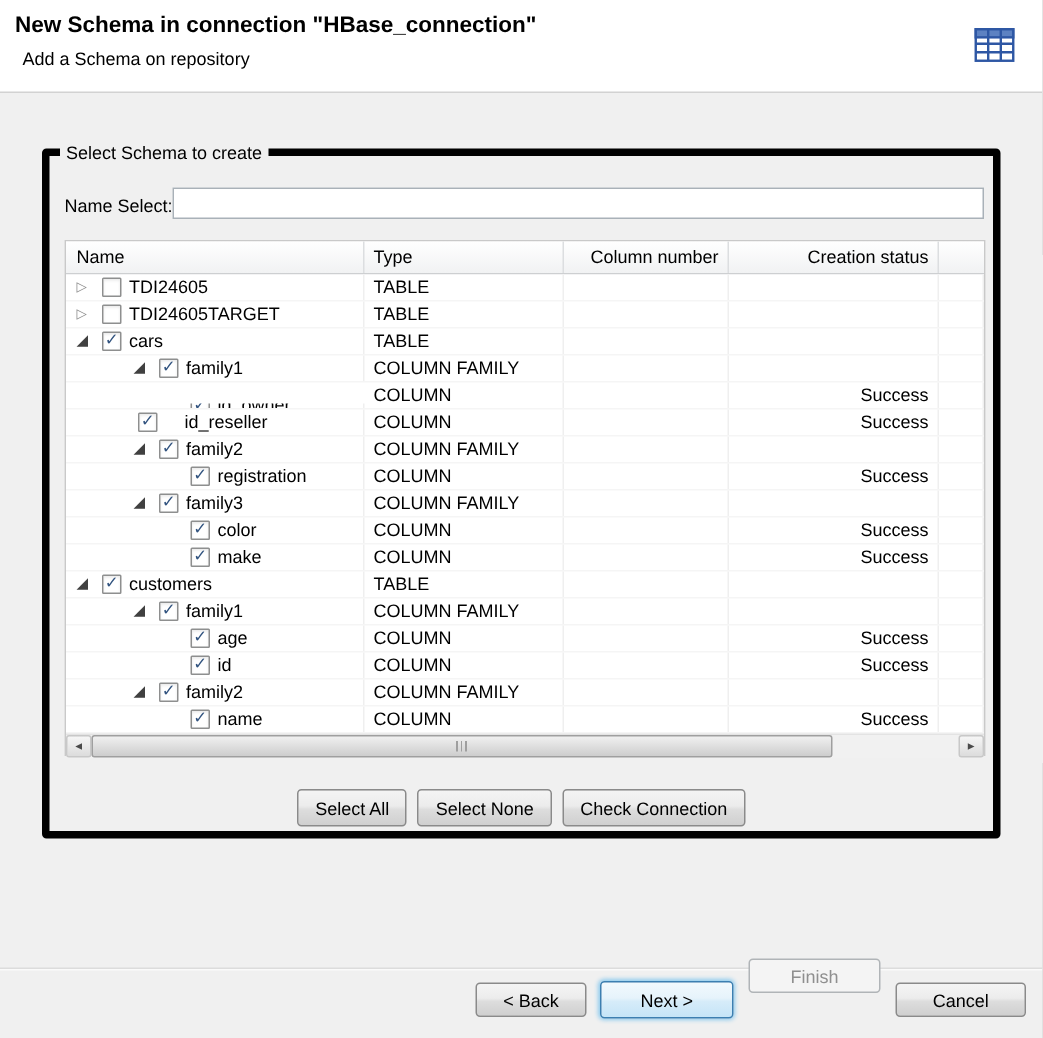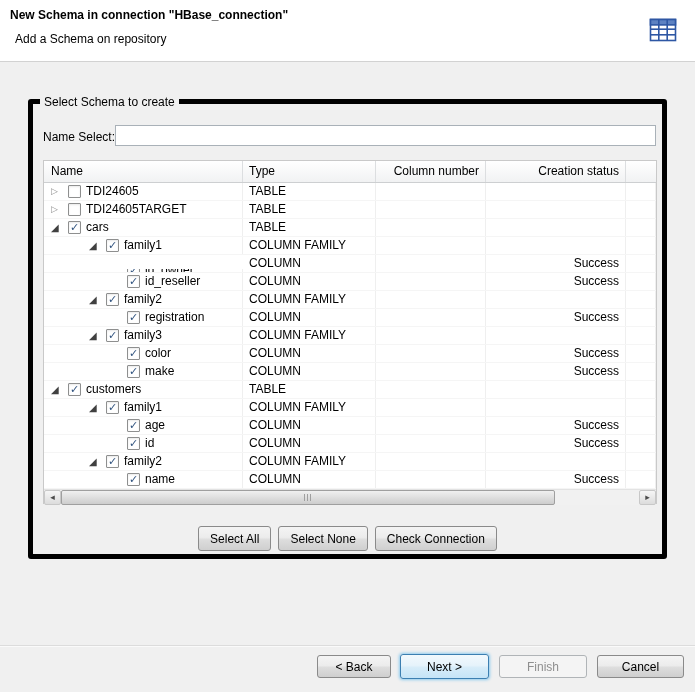--- a/index.html
+++ b/index.html
@@ -5,21 +5,21 @@
   * { margin:0; padding:0; box-sizing:border-box; }
   html,body { background:#d6d6d6; }
   .window {
     position:relative; width:695px; height:692px; background:#f0f0f0;
     font-family:"Liberation Sans","DejaVu Sans",sans-serif; font-size:12px; color:#000;
     overflow:hidden;
   }
 
   
   .header { position:absolute; left:0; top:0; right:0; height:62px; background:#ffffff; border-bottom:1px solid #d2d2d2; }
-  .header-title { position:absolute; left:10px; top:8px; font-size:12px; font-weight:bold; }
+  .header-title { position:absolute; left:10px; top:8px; font-size:15px; font-weight:bold; }
   .header-subtitle { position:absolute; left:15px; top:32px; font-size:12px; }
   .header-icon { position:absolute; right:16px; top:14px; width:32px; height:32px; }
 
   
   .groupbox { position:absolute; left:28px; top:99px; width:639px; height:460px;
     border:5px solid #000000; border-radius:3px; }
   .group-label { position:absolute; left:7px; top:-9px; background:#f0f0f0; padding:0 4px; font-size:12px; }
 
   .filter-label { position:absolute; left:10px; top:26px; font-size:12px; }
   .filter-input { position:absolute; left:82px; top:21px; width:541px; height:21px;
@@ -80,21 +80,21 @@
   .btn { height:25px; padding:0 11px; font:12px "Liberation Sans","DejaVu Sans",sans-serif; color:#000;
     background:linear-gradient(#f4f4f4 0%,#ececec 45%,#dddddd 55%,#cfcfcf 100%);
     border:1px solid #8a8a8a; border-radius:3px; cursor:default; }
   .tree-actions { position:absolute; left:0; right:0; top:422px; display:flex;
     justify-content:center; gap:7px; }
 
   .footer-sep { position:absolute; left:0; right:0; top:645px;
     border-top:1px solid #dcdcdc; border-bottom:1px solid #fafafa; }
   .btn-back   { position:absolute; left:317px; top:655px; width:74px; height:23px; padding:0; }
   .btn-next   { position:absolute; left:400px; top:654px; width:89px; height:25px; padding:0; }
-  .btn-finish { position:absolute; left:499px; top:655px; width:88px; height:23px; padding:0; }
+  .btn-finish { position:absolute; left:499px; top:639px; width:88px; height:23px; padding:0; }
   .btn-cancel { position:absolute; left:597px; top:655px; width:87px; height:23px; padding:0; }
   .btn.default { border-color:#3c7fb1; box-shadow:0 0 3px 1px #8ecbee;
     background:linear-gradient(#f2f9fd 0%,#e6f3fb 45%,#d6ecf9 55%,#c5e4f7 100%); }
   .btn:disabled { background:#f4f4f4; border-color:#b0b4b7; color:#8f8f8f; box-shadow:none; }
 </style>
 </head>
 <body>
 
 <div class="window">
 
@@ -182,21 +182,21 @@
       <span class="checkbox checked"></span>
       <span class="row-label">id_owner</span>
     </div>
     <div class="cell type-cell">COLUMN</div>
     <div class="cell colnum-cell"></div>
     <div class="cell status-cell">Success</div>
     <div class="cell extra-cell"></div>
   </div>
 
   <div class="tree-row">
-    <div class="cell name-cell" style="padding-left: 83px;">
+    <div class="cell name-cell" style="padding-left: 48px; gap: 13px;">
 
       <span class="checkbox checked"></span>
       <span class="row-label">id_reseller</span>
     </div>
     <div class="cell type-cell">COLUMN</div>
     <div class="cell colnum-cell"></div>
     <div class="cell status-cell">Success</div>
     <div class="cell extra-cell"></div>
   </div>
 

